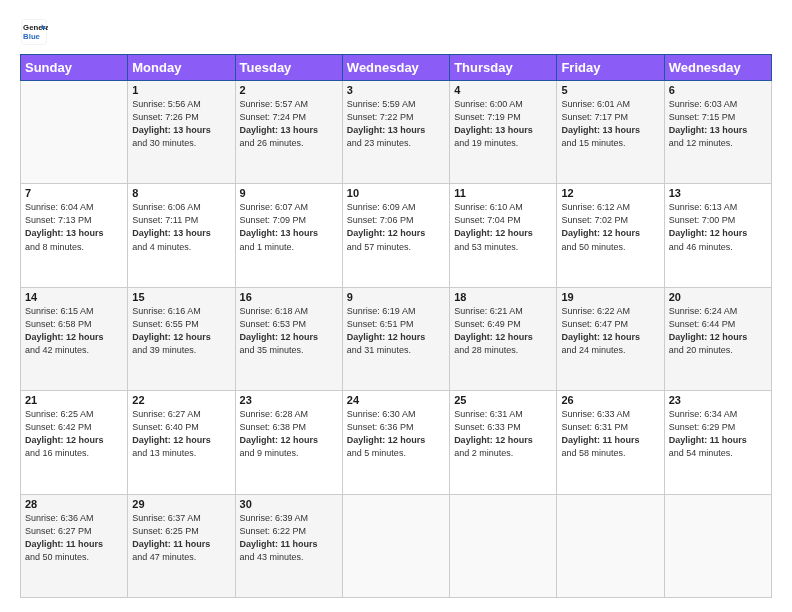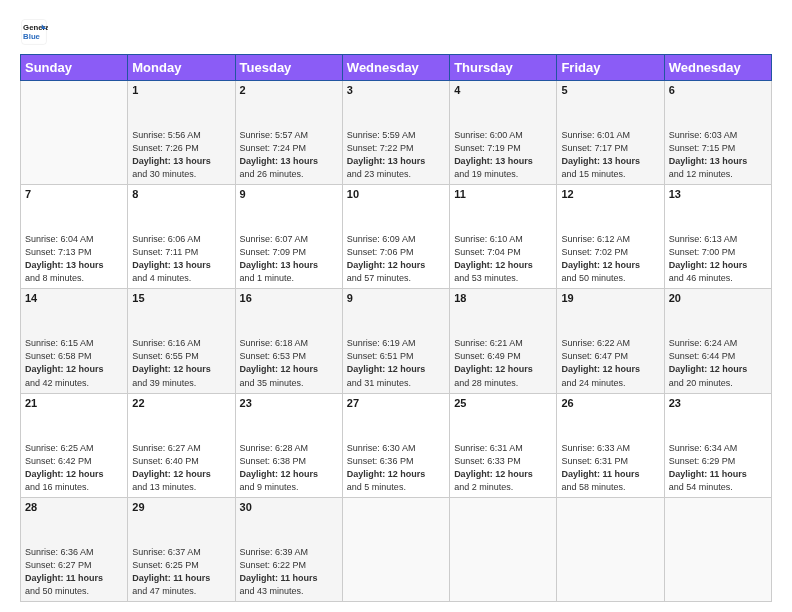--- a/index.html
+++ b/index.html
@@ -78,21 +78,20 @@
       font-size: 11px;
       font-weight: bold;
       color: #1a1a1a;
       display: block;
       margin-bottom: 2px;
     }
     .day-detail {
       font-size: 9px;
       line-height: 1.45;
       color: #333;
-      margin-top: 33px;
     }
     .row-shade {
       background: #f5f5f5;
     }
   </style>
 </head>
 <body>
 
 <div class="page">
   <div class="header">
@@ -214,21 +213,21 @@
           </td>
           <td>
             <span class="day-num">22</span>
             <div class="day-detail">Sunrise: 6:27 AM<br>Sunset: 6:40 PM<br><strong>Daylight: 12 hours</strong><br>and 13 minutes.</div>
           </td>
           <td>
             <span class="day-num">23</span>
             <div class="day-detail">Sunrise: 6:28 AM<br>Sunset: 6:38 PM<br><strong>Daylight: 12 hours</strong><br>and 9 minutes.</div>
           </td>
           <td>
-            <span class="day-num">27</span>
+            <span class="day-num">24</span>
             <div class="day-detail">Sunrise: 6:30 AM<br>Sunset: 6:36 PM<br><strong>Daylight: 12 hours</strong><br>and 5 minutes.</div>
           </td>
           <td>
             <span class="day-num">25</span>
             <div class="day-detail">Sunrise: 6:31 AM<br>Sunset: 6:33 PM<br><strong>Daylight: 12 hours</strong><br>and 2 minutes.</div>
           </td>
           <td>
             <span class="day-num">26</span>
             <div class="day-detail">Sunrise: 6:33 AM<br>Sunset: 6:31 PM<br><strong>Daylight: 11 hours</strong><br>and 58 minutes.</div>
           </td>

